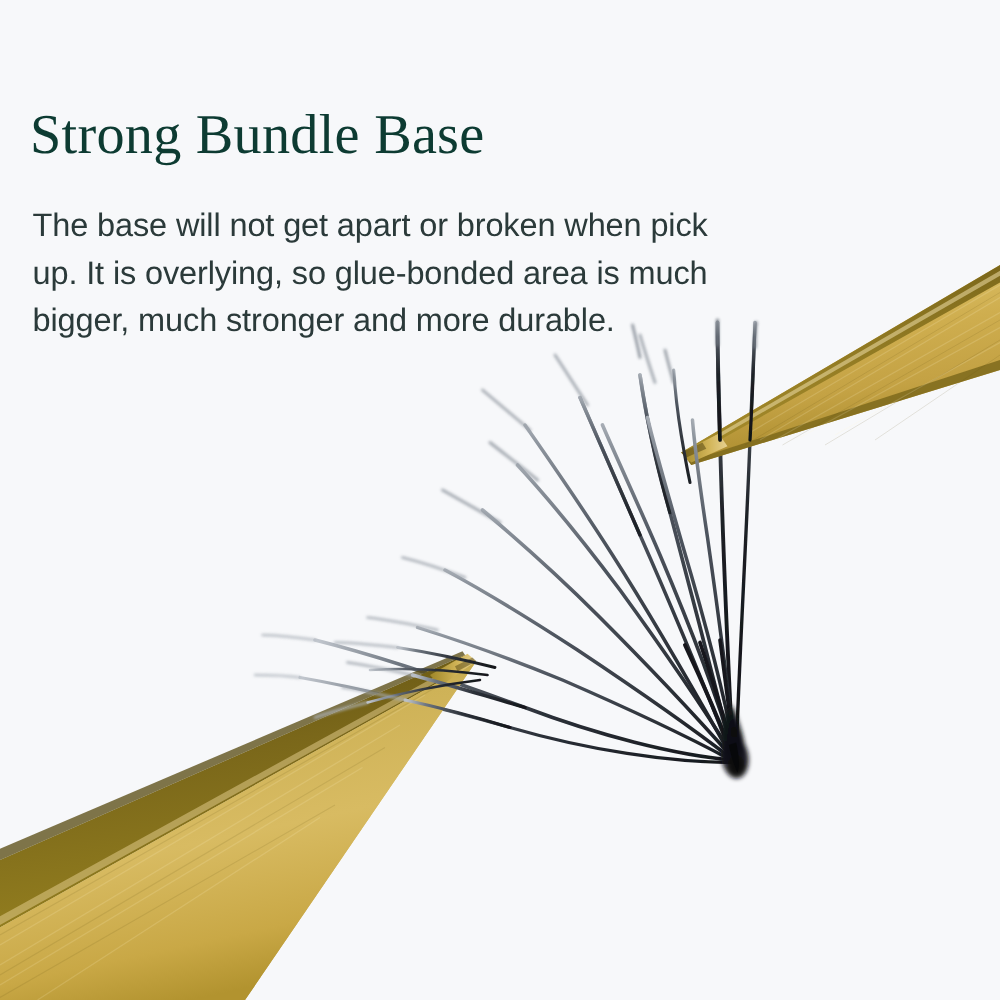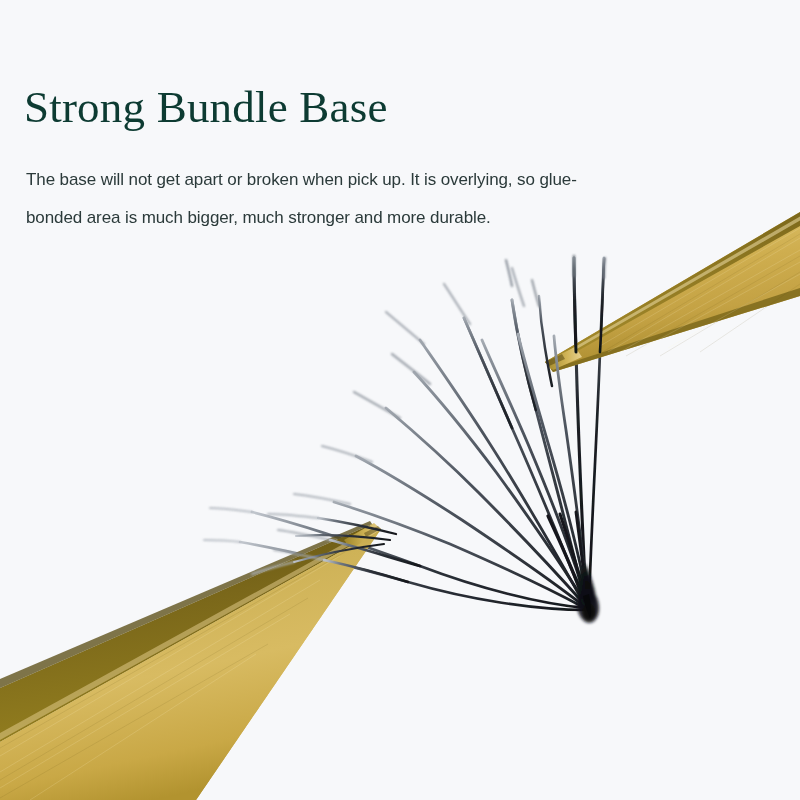--- a/index.html
+++ b/index.html
@@ -47,21 +47,21 @@
     letter-spacing: 0.2px;
     color: #0d3b32;
     white-space: nowrap;
   }
   .body-copy {
     position: absolute;
     left: 26px;
     top: 118px;
     width: 560px;
     font-family: "Liberation Sans", "DejaVu Sans", sans-serif;
-    font-size: 17px;
+    font-size: 26px;
     line-height: 38px;
     font-weight: 400;
     letter-spacing: -0.1px;
     color: #2b3a3a;
   }
 </style>
 </head>
 <body>
 
 <div id="stage">

